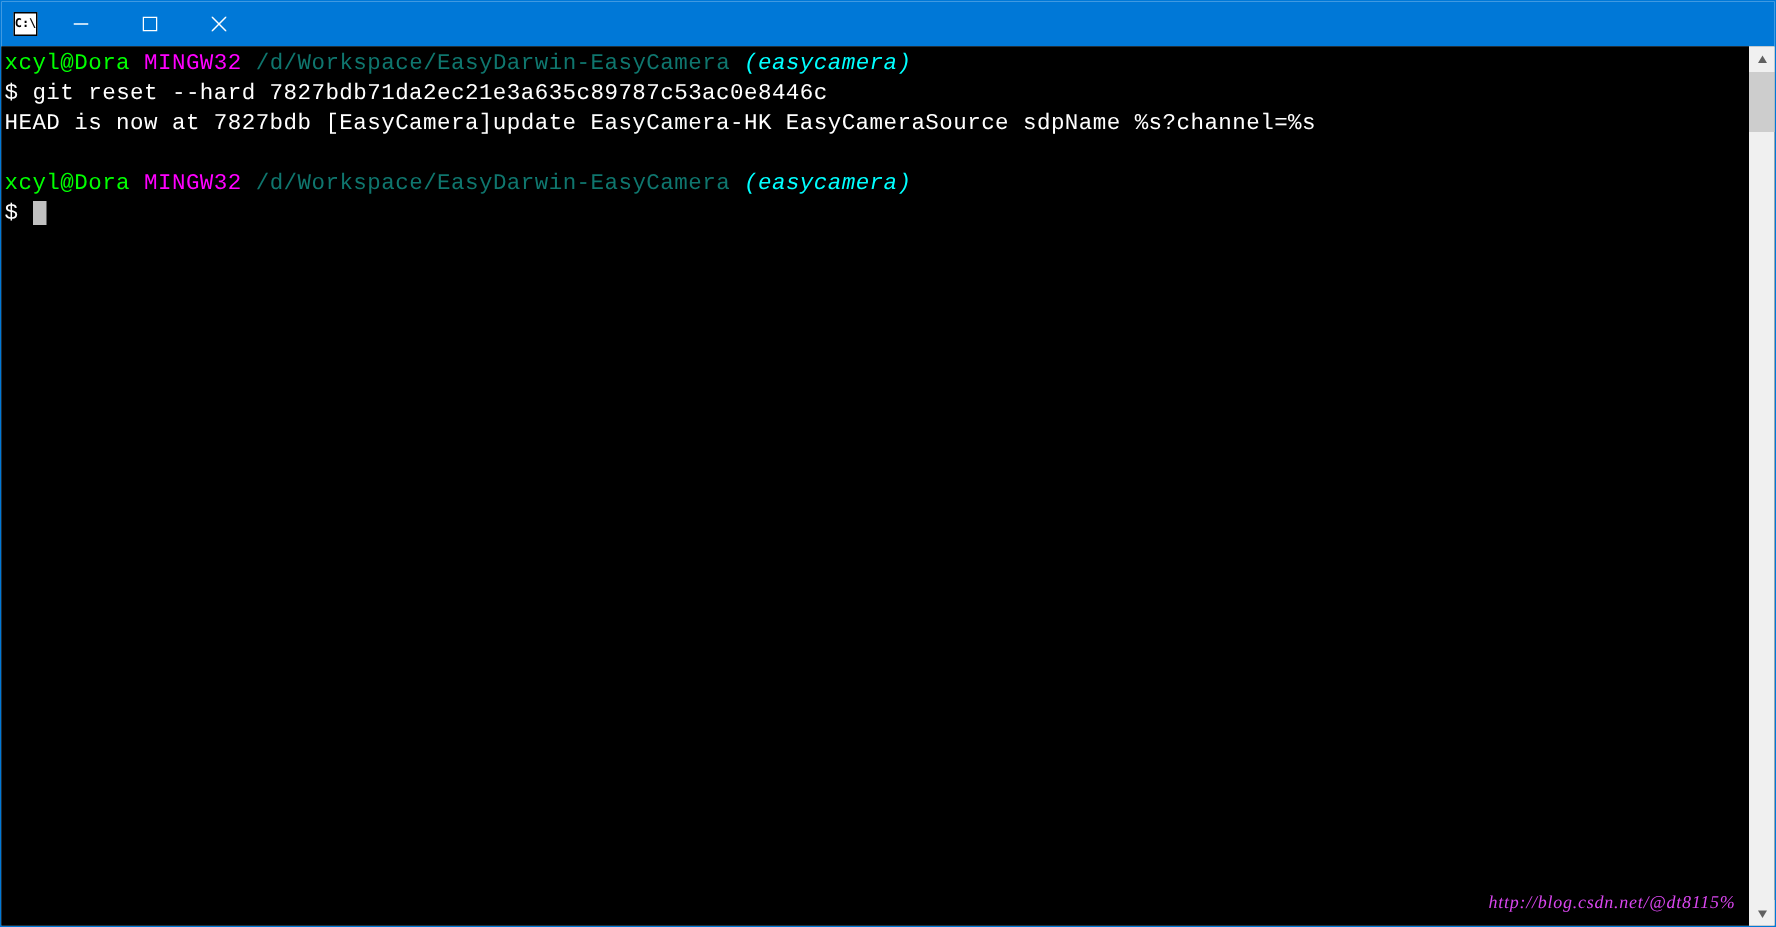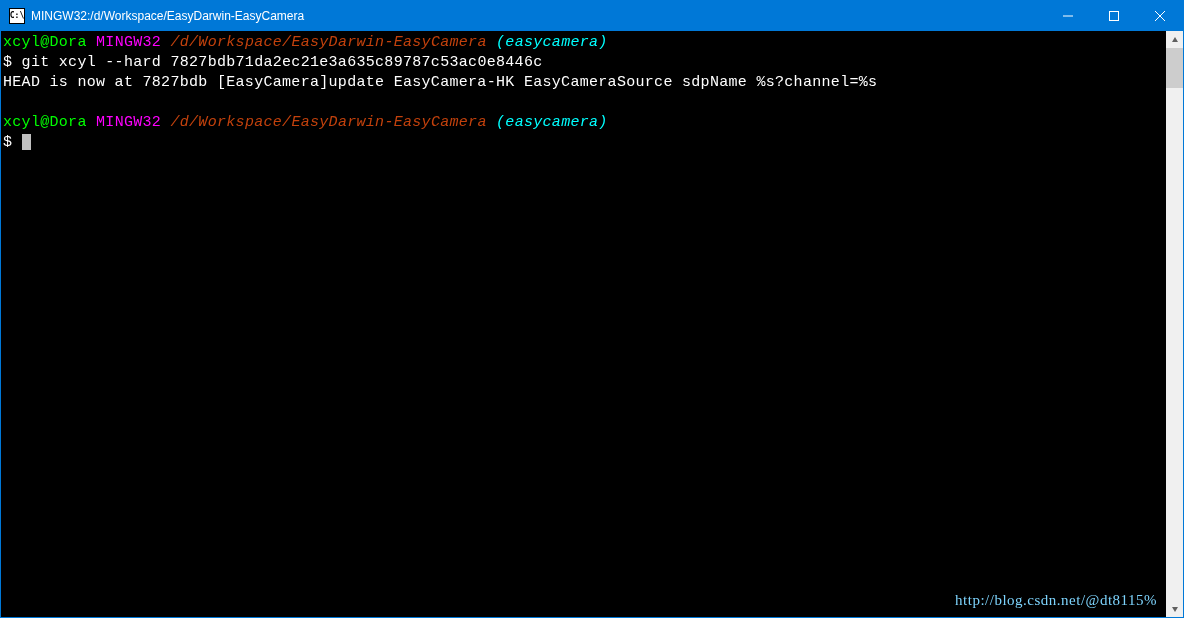--- a/index.html
+++ b/index.html
@@ -111,49 +111,49 @@
     .scroll-thumb {
       position: absolute;
       top: 17px;
       left: 0;
       width: 17px;
       height: 40px;
       background: #cdcdcd;
     }
     .user { color: #00ff00; margin-top: 44px; }
     .host { color: #ff00ff; text-align: right; }
-    .path { color: #c2410c; font-style: italic; }
+    .path { color: #0f766e; }
     .branch { color: #00ffff; font-style: italic; }
     .white { color: #ffffff; }
     .cursor {
       display: inline-block;
       width: 9px;
       height: 16px;
       background: #c0c0c0;
       vertical-align: text-bottom;
       margin-bottom: 1px;
     }
     .watermark {
       position: absolute;
       bottom: 8px;
       right: 26px;
-      color: #7dd3fc;
+      color: #d946ef;
       font-family: "Times New Roman", serif;
-      font-size: 15px;
+      font-size: 12px;
+      font-style: italic;
       letter-spacing: 0.5px;
       pointer-events: none;
     }
   </style>
 </head>
 <body>
 
 <div class="window">
   <div class="titlebar">
     <span class="titlebar-icon">C:\</span>
-    <span class="titlebar-title">MINGW32:/d/Workspace/EasyDarwin-EasyCamera</span>
     <div class="window-controls">
       <div class="window-control">
         <svg viewBox="0 0 10 10">
             <line x1="0" y1="5" x2="10" y2="5" stroke="#ffffff" stroke-width="1"></line>
           </svg>
       </div>
       <div class="window-control">
         <svg viewBox="0 0 10 10">
             <rect x="0.5" y="0.5" width="9" height="9" fill="none" stroke="#ffffff" stroke-width="1"></rect>
           </svg>
@@ -162,21 +162,21 @@
         <svg viewBox="0 0 10 10">
             <line x1="0" y1="0" x2="10" y2="10" stroke="#ffffff" stroke-width="1"></line>
             <line x1="10" y1="0" x2="0" y2="10" stroke="#ffffff" stroke-width="1"></line>
           </svg>
       </div>
     </div>
   </div>
 
   <div class="terminal-container">
     <div class="terminal"><span class="user">xcyl@Dora</span> <span class="host">MINGW32</span> <span class="path">/d/Workspace/EasyDarwin-EasyCamera</span> <span class="branch">(easycamera)</span>
-<span class="white">$ </span><span class="white">git xcyl --hard 7827bdb71da2ec21e3a635c89787c53ac0e8446c</span>
+<span class="white">$ </span><span class="white">git reset --hard 7827bdb71da2ec21e3a635c89787c53ac0e8446c</span>
 <span class="white">HEAD is now at 7827bdb [EasyCamera]update EasyCamera-HK EasyCameraSource sdpName %s?channel=%s</span>
 
 <span class="user">xcyl@Dora</span> <span class="host">MINGW32</span> <span class="path">/d/Workspace/EasyDarwin-EasyCamera</span> <span class="branch">(easycamera)</span>
 <span class="white">$ </span><span class="cursor"></span></div>
 
     <div class="scrollbar">
       <div class="scroll-arrow-up">
         <svg viewBox="0 0 8 8">
             <polygon points="4,1 7,6 1,6"></polygon>
           </svg>

